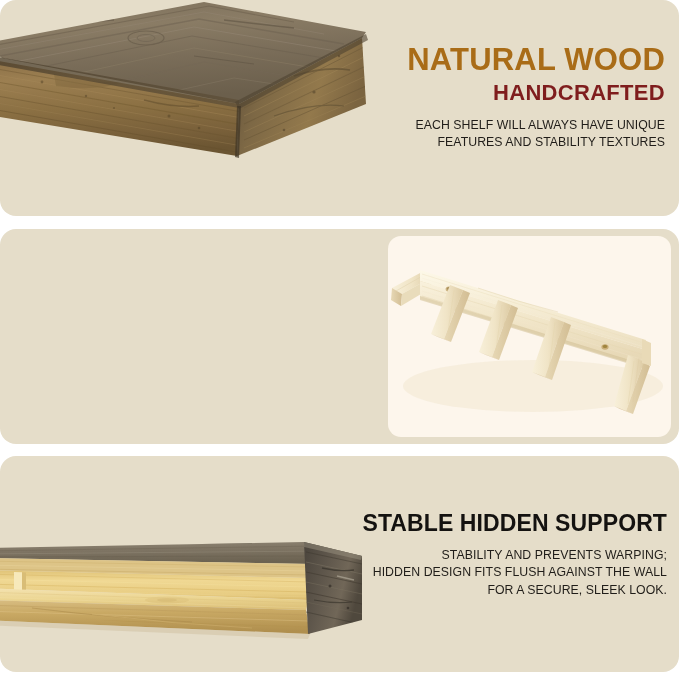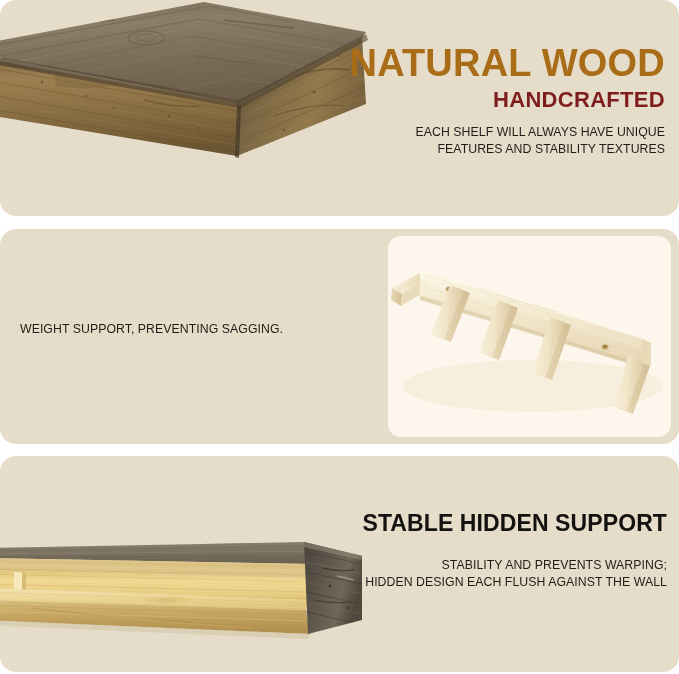--- a/index.html
+++ b/index.html
@@ -19,21 +19,21 @@
     overflow:hidden;
   }
   #panel-1 { top:0;   height:216px; }
   #panel-2 { top:229px; height:215px; }
   #panel-3 { top:456px; height:216px; }
 
   
   .txt { position:absolute; }
 
   .head-1 {
-    font-size:38px; font-weight:bold; letter-spacing:0.2px;
+    font-size:31px; font-weight:bold; letter-spacing:0.2px;
     color:#a96c17; line-height:1.0; white-space:nowrap;
   }
   .head-2 {
     font-size:22px; font-weight:bold; letter-spacing:0.3px;
     color:#7f1d1d; line-height:1.0; white-space:nowrap;
   }
   .head-blk {
     font-size:23px; font-weight:bold; letter-spacing:0.1px;
     color:#141210; line-height:1.0; white-space:nowrap;
   }
@@ -46,21 +46,21 @@
   #p1-text { right:14px; top:44px; text-align:right; }
   #p1-head1 { margin-bottom:7px; }
   #p1-head2 { margin-bottom:13px; }
 
   
   #p2-text { left:20px; top:92px; text-align:left; }
   #p2-head { margin-bottom:13px; }
 
   
   #p3-text { right:12px; top:56px; text-align:right; }
-  #p3-head { margin-bottom:22px; }
+  #p3-head { margin-bottom:12px; }
 
   
   #p1-photo {
     position:absolute; left:-6px; top:-4px;
     width:385px; height:208px;
   }
 
   
   #p2-inset {
     position:absolute; right:8px; top:7px;
@@ -180,21 +180,20 @@
     <div class="head-1" id="p1-head1">NATURAL WOOD</div>
     <div class="head-2" id="p1-head2">HANDCRAFTED</div>
     <div class="body-txt">EACH SHELF WILL ALWAYS HAVE UNIQUE</div>
     <div class="body-txt">FEATURES AND STABILITY TEXTURES</div>
   </div>
 </div>
 
 <div class="panel" id="panel-2">
 
   <div class="txt" id="p2-text">
-    <div class="body-txt">WEIGHT SUPPORT, PREVENTING SAGGING.</div>
   </div>
 
   <div id="p2-inset">
     <svg width="283" height="201" viewBox="0 0 283 201">
       <defs>
         <linearGradient id="railTop" x1="0" y1="0" x2="0" y2="1">
           <stop offset="0%" stop-color="#fdf8e8"></stop>
           <stop offset="45%" stop-color="#f6edd5"></stop>
           <stop offset="100%" stop-color="#ecdfc0"></stop>
         </linearGradient>
@@ -387,15 +386,16 @@
 
       <path d="M 312 34 L 370 48 L 369 52 L 312 39 Z" fill="#9a9180" opacity="0.5"></path>
 
       <path d="M -10 112 L 318 126 L 316 131 L -10 117 Z" fill="#cdbc9c" opacity="0.45"></path>
     </svg>
   </div>
 
   <div class="txt" id="p3-text">
     <div class="head-blk" id="p3-head">STABLE HIDDEN SUPPORT</div>
     <div class="body-txt">STABILITY AND PREVENTS WARPING;</div>
-    <div class="body-txt">HIDDEN DESIGN EACH FLUSH AGAINST THE WALL</div>
+    <div class="body-txt">HIDDEN DESIGN FITS FLUSH AGAINST THE WALL</div>
+    <div class="body-txt">FOR A SECURE, SLEEK LOOK.</div>
   </div>
 </div>
 
 </body></html>

